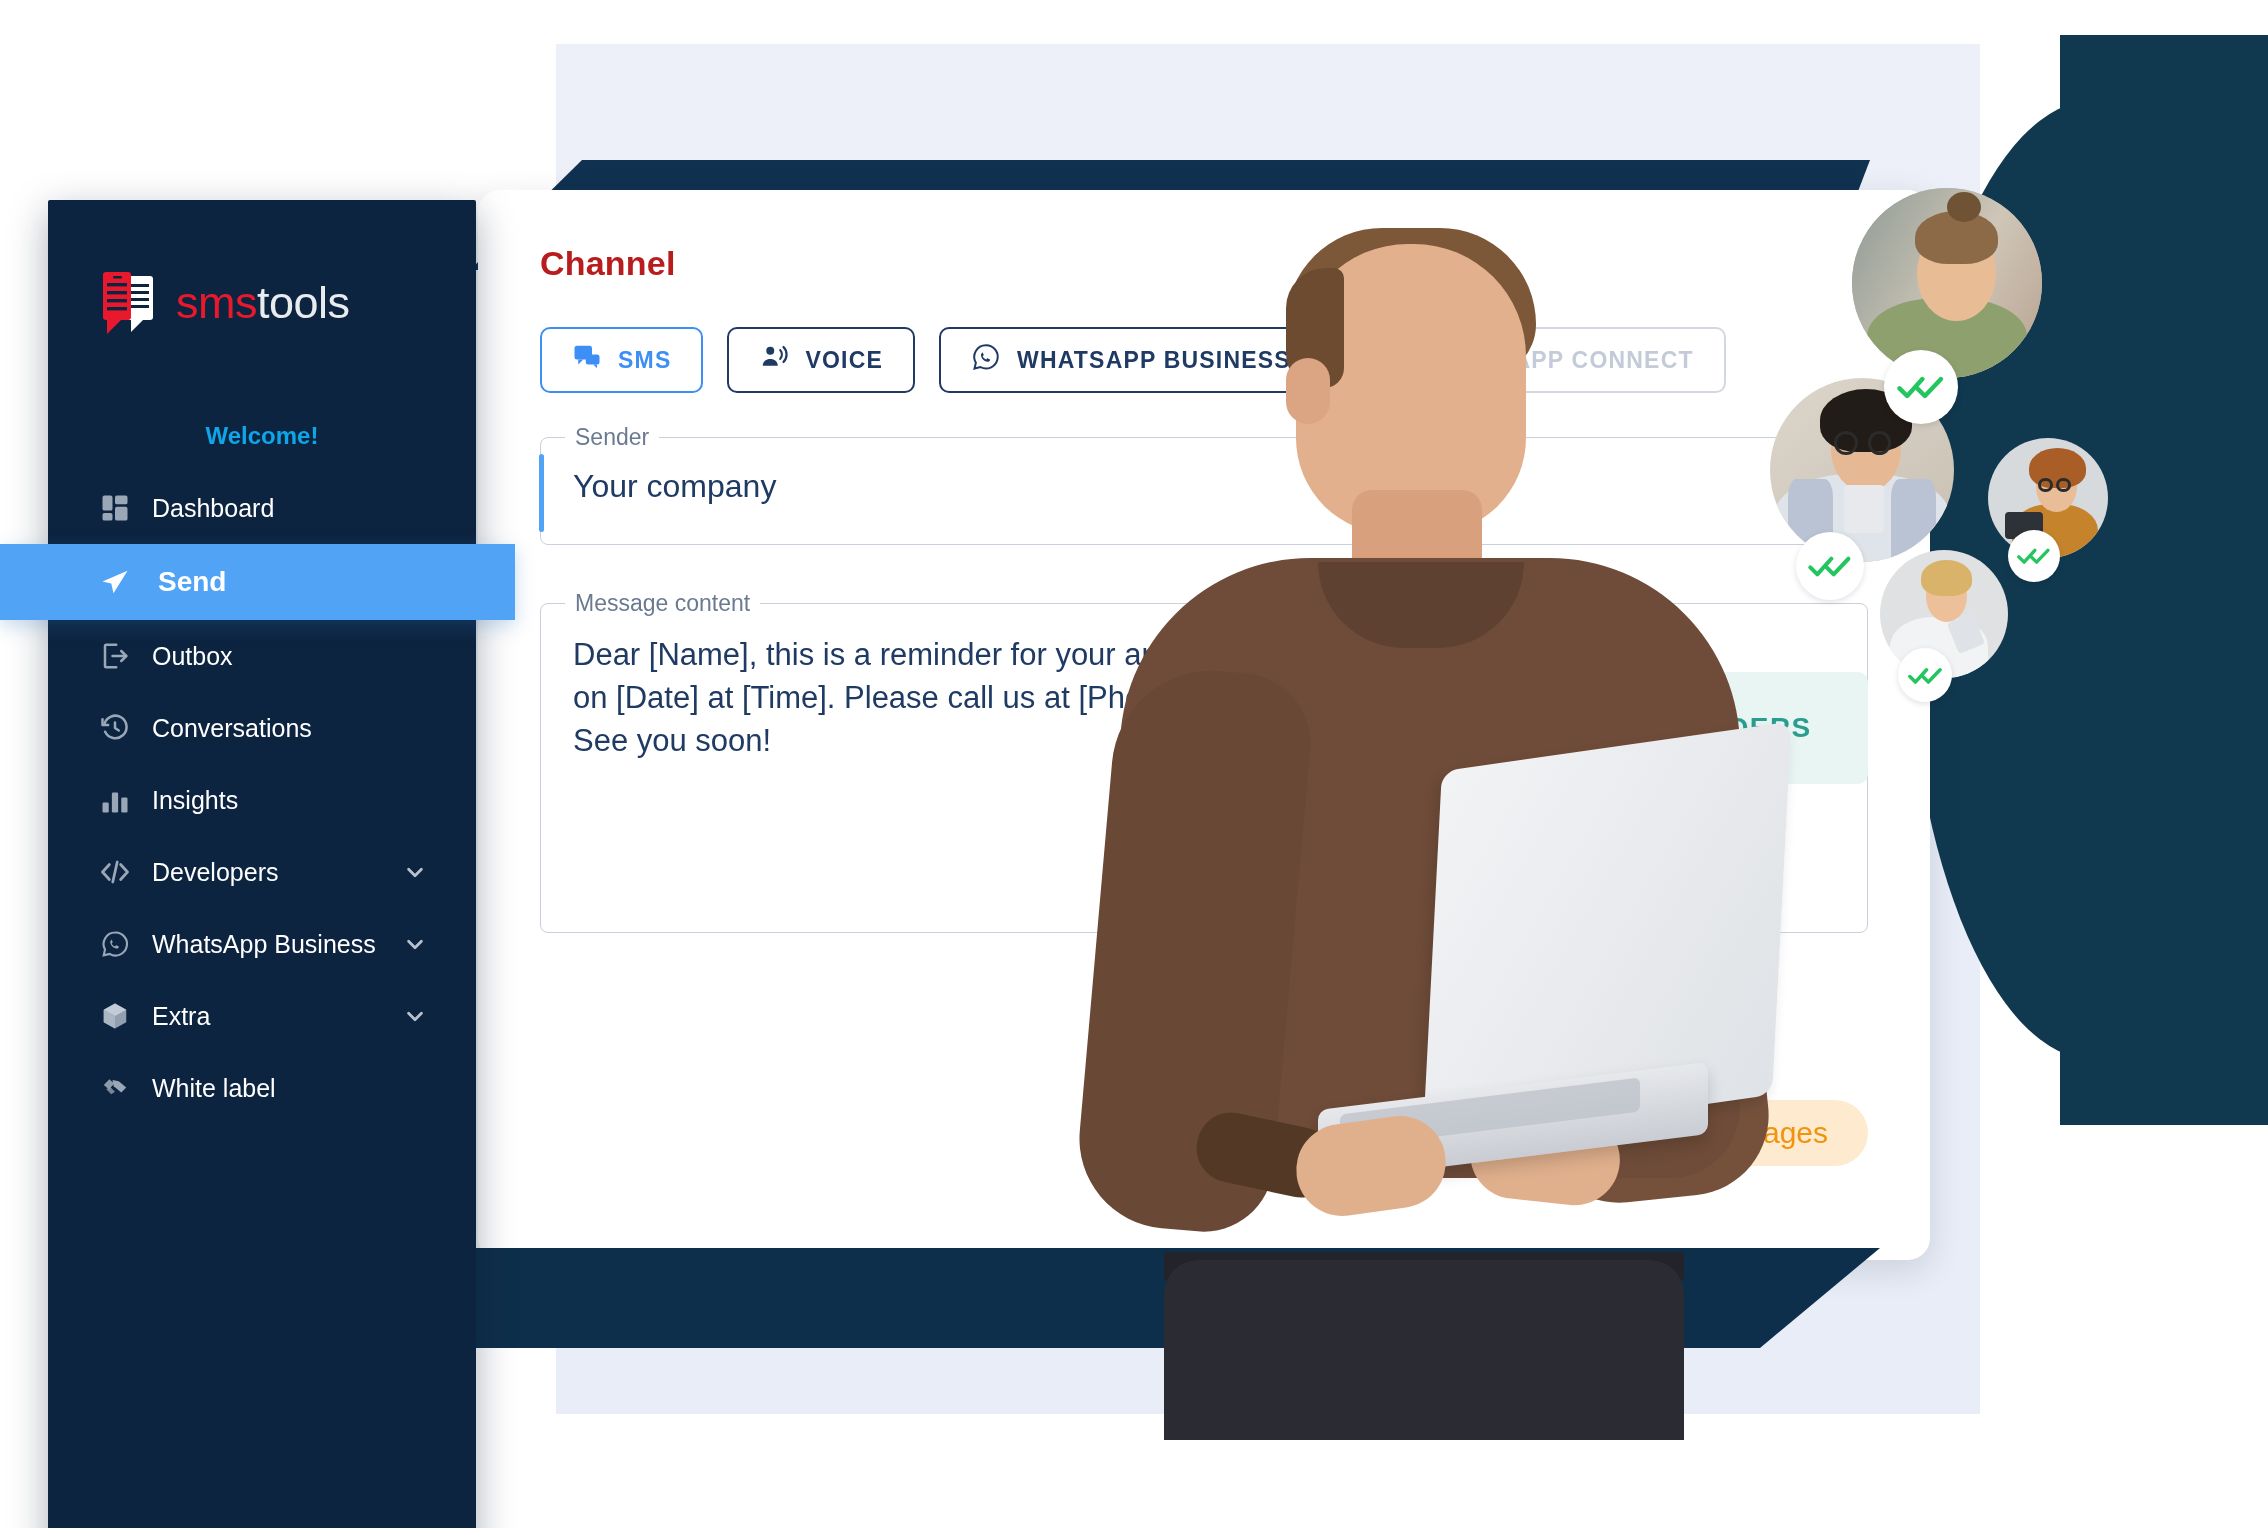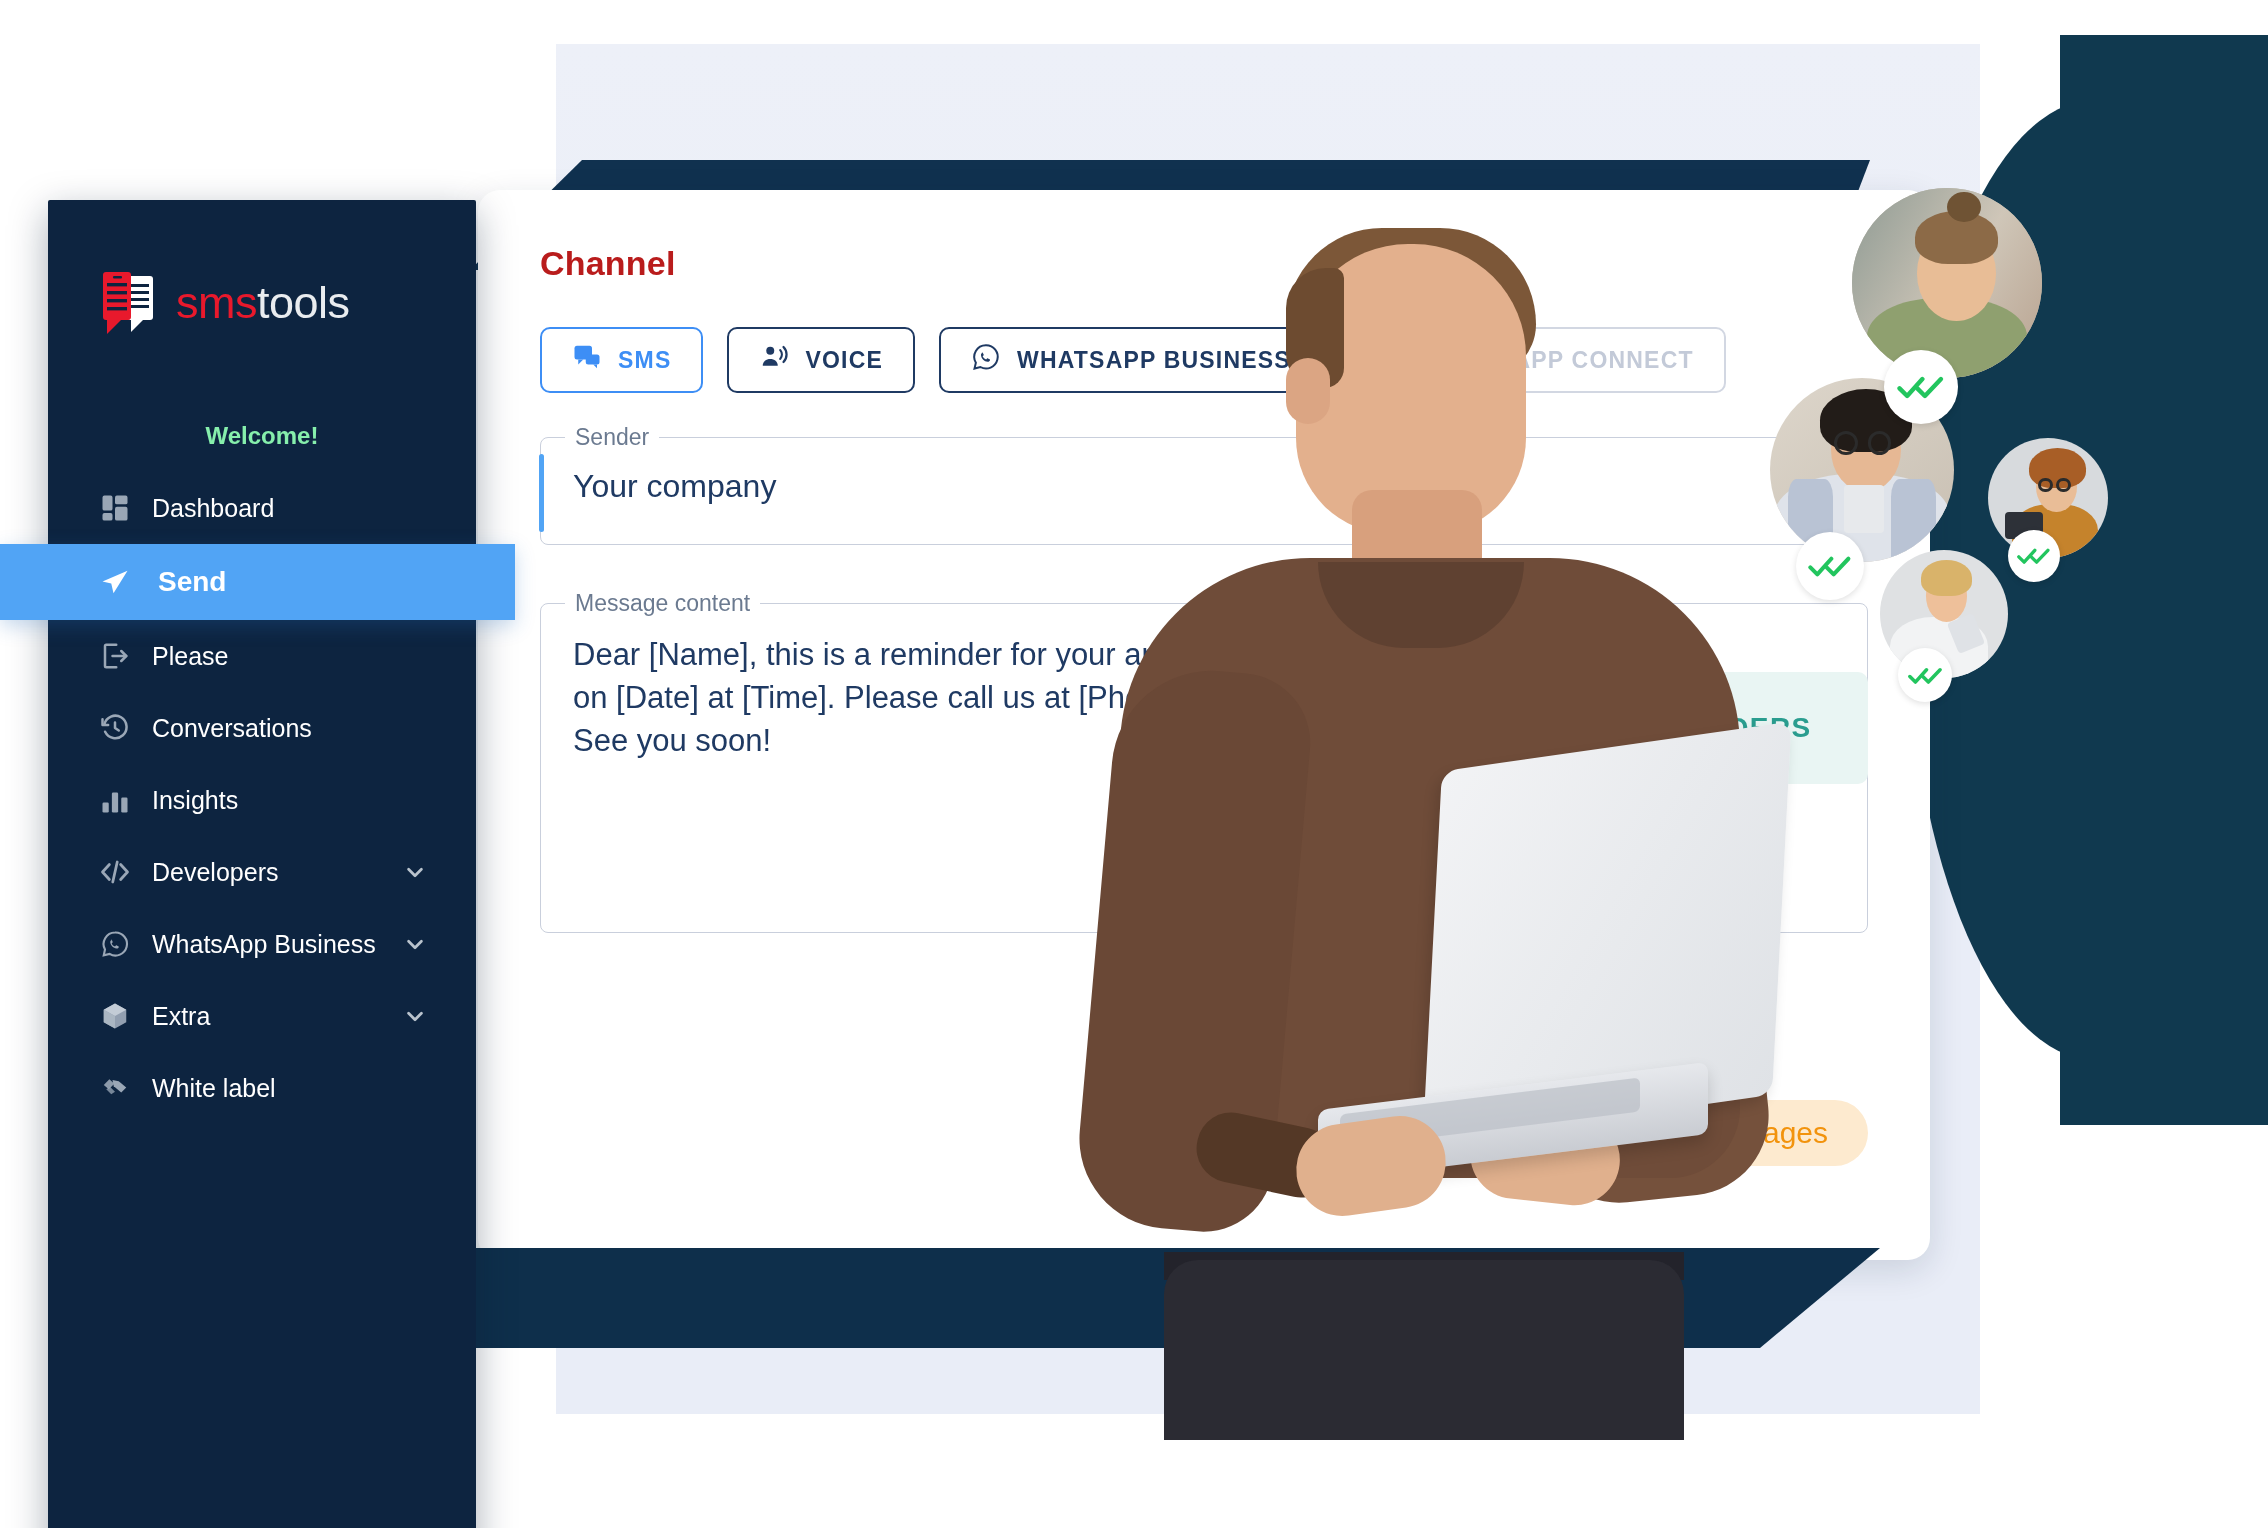--- a/index.html
+++ b/index.html
@@ -84,21 +84,21 @@
     display: flex; align-items: center; gap: 16px;
     padding: 70px 0 0 50px;
   }
   .logo-mark { width: 62px; height: 66px; flex: none; }
   .logo-word { font-size: 45px; letter-spacing: -0.5px; white-space: nowrap; }
   .logo-word .sms { color: #e8192c; }
   .logo-word .tools { color: #e9ecef; }
 
   .welcome {
     text-align: center;
-    color: #86efac;
+    color: #0ea5e9;
     font-size: 24px;
     font-weight: bold;
     margin-top: 86px;
   }
 
   .nav { margin-top: 22px; }
 
   .nav-item {
     display: flex; align-items: center;
     height: 72px;
@@ -522,21 +522,21 @@
       </div>
 
       <div class="nav-item">
         <span class="ni-icon">
           <svg viewBox="0 0 24 24" fill="none" stroke="currentColor" stroke-width="2" stroke-linecap="round" stroke-linejoin="round">
             <path d="M13 3H5a1 1 0 0 0-1 1v16a1 1 0 0 0 1 1h8"></path>
             <path d="M17 8l4 4-4 4"></path>
             <path d="M10 12h11"></path>
           </svg>
         </span>
-        <span class="ni-label">Please</span>
+        <span class="ni-label">Outbox</span>
       </div>
 
       <div class="nav-item">
         <span class="ni-icon">
           <svg viewBox="0 0 24 24" fill="none" stroke="currentColor" stroke-width="2" stroke-linecap="round" stroke-linejoin="round">
             <path d="M3.5 9a9 9 0 1 1 .6 6"></path>
             <path d="M2 5v4.5h4.5"></path>
             <path d="M12 7.5V12l3 2"></path>
           </svg>
         </span>

